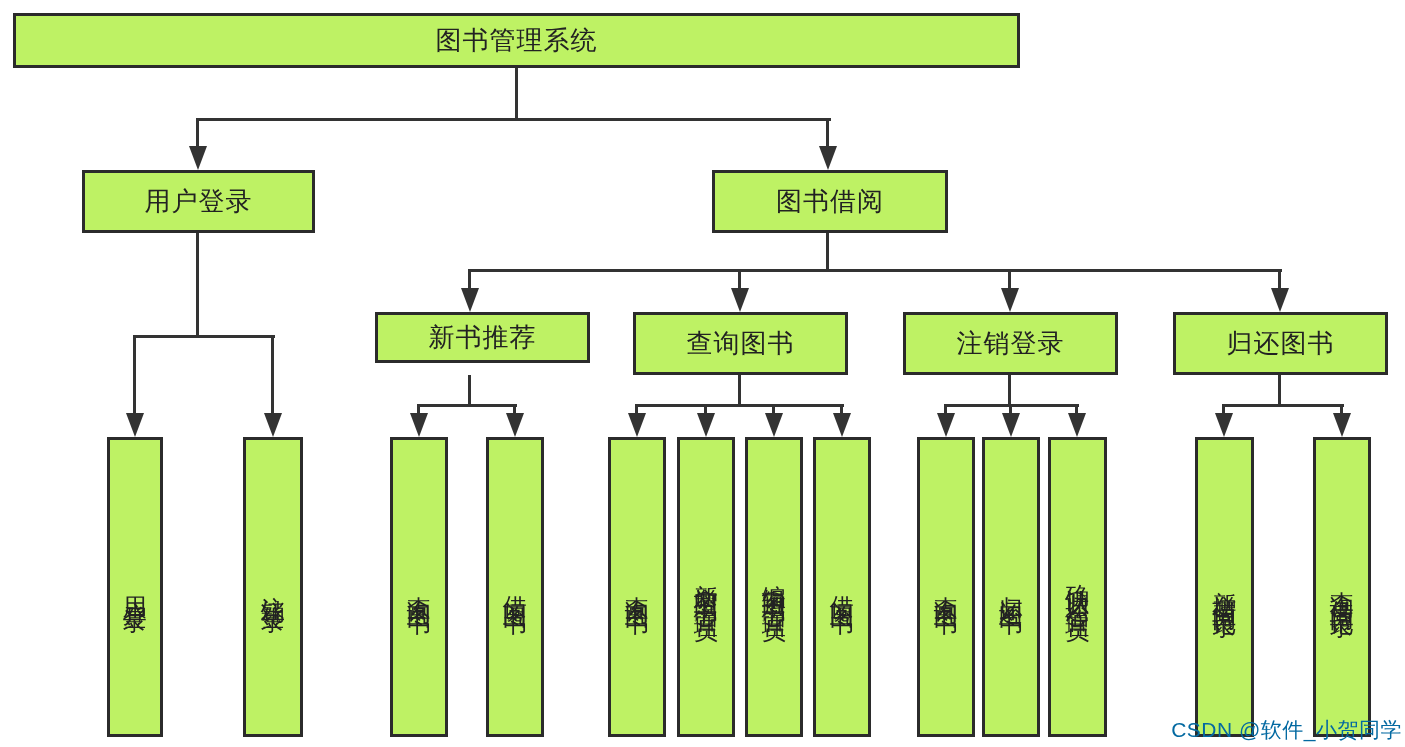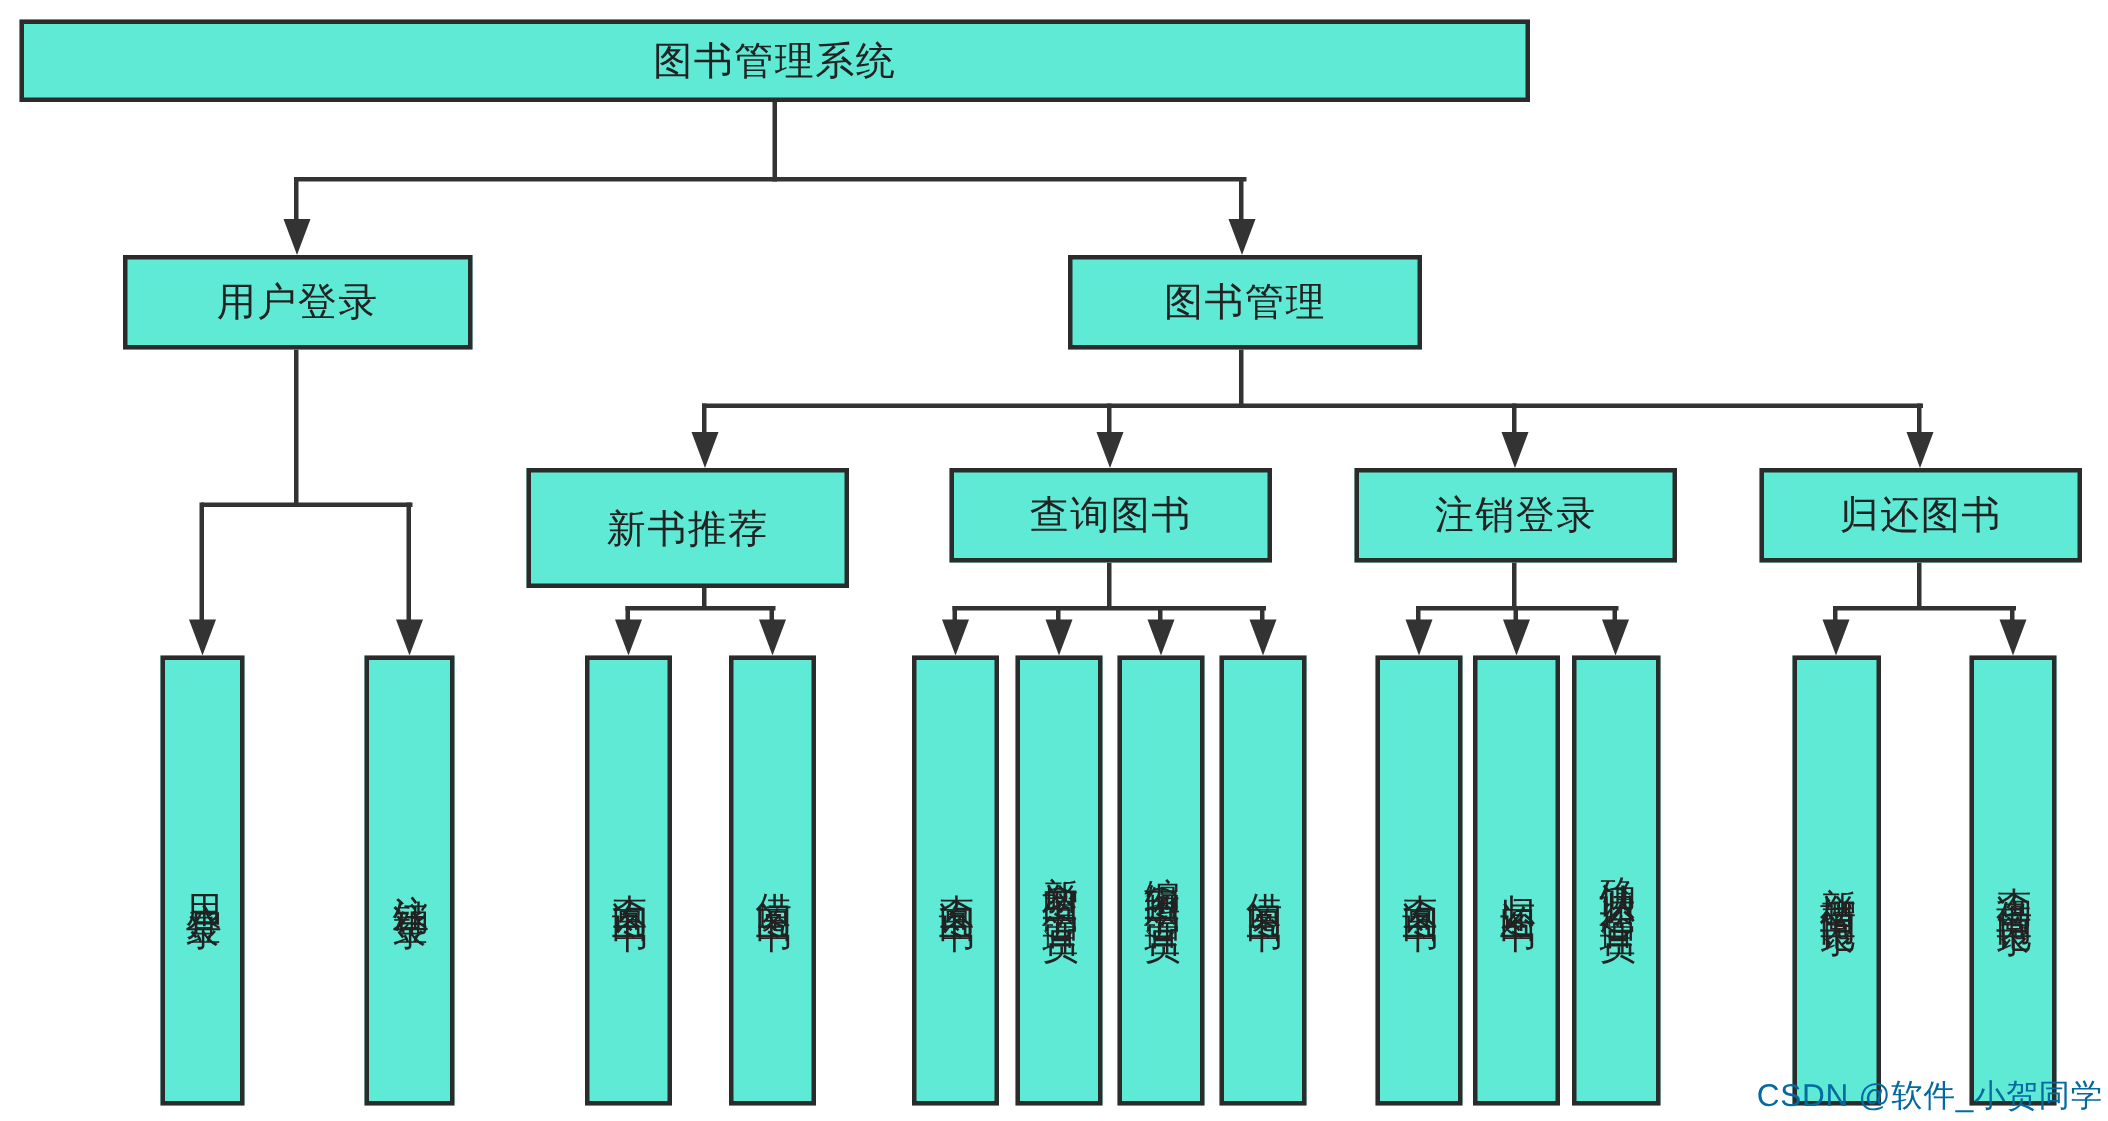--- a/index.html
+++ b/index.html
@@ -4,21 +4,21 @@
 <style>
   html,body { margin:0; padding:0; background:#fff; }
   #stage {
     position:relative; width:1405px; height:747px;
     background:#ffffff; overflow:hidden;
     font-family:"Liberation Sans", sans-serif;
     color:#222;
   }
   .box {
     position:absolute; box-sizing:border-box;
-    border:3px solid #2b2b2b; background:#5eead4;
+    border:3px solid #2b2b2b; background:#bef264;
     display:flex; align-items:center; justify-content:center;
     z-index:2;
   }
   .hlabel { font-size:26px; letter-spacing:1px; color:#222; white-space:nowrap; }
   .vtext {
     writing-mode:vertical-rl; text-orientation:mixed;
     font-size:24px; letter-spacing:5px; line-height:1.15;
     color:#222; white-space:nowrap;
   }
   .hline, .vline { position:absolute; background:#333333; z-index:1; }
@@ -100,24 +100,24 @@
   <div class="arrowhead" style="left:1333px;top:413px"></div>
 
   <div class="box" style="left:13px;top:13px;width:1007px;height:55px">
     <span class="hlabel">图书管理系统</span>
   </div>
 
   <div class="box" style="left:82px;top:170px;width:233px;height:63px">
     <span class="hlabel">用户登录</span>
   </div>
   <div class="box" style="left:712px;top:170px;width:236px;height:63px">
-    <span class="hlabel">图书管理</span>
+    <span class="hlabel">图书借阅</span>
   </div>
 
-  <div class="box" style="left:351px;top:312px;width:215px;height:80px">
+  <div class="box" style="left:375px;top:312px;width:215px;height:51px">
     <span class="hlabel">新书推荐</span>
   </div>
   <div class="box" style="left:633px;top:312px;width:215px;height:63px">
     <span class="hlabel">查询图书</span>
   </div>
   <div class="box" style="left:903px;top:312px;width:215px;height:63px">
     <span class="hlabel">注销登录</span>
   </div>
   <div class="box" style="left:1173px;top:312px;width:215px;height:63px">
     <span class="hlabel">归还图书</span>

